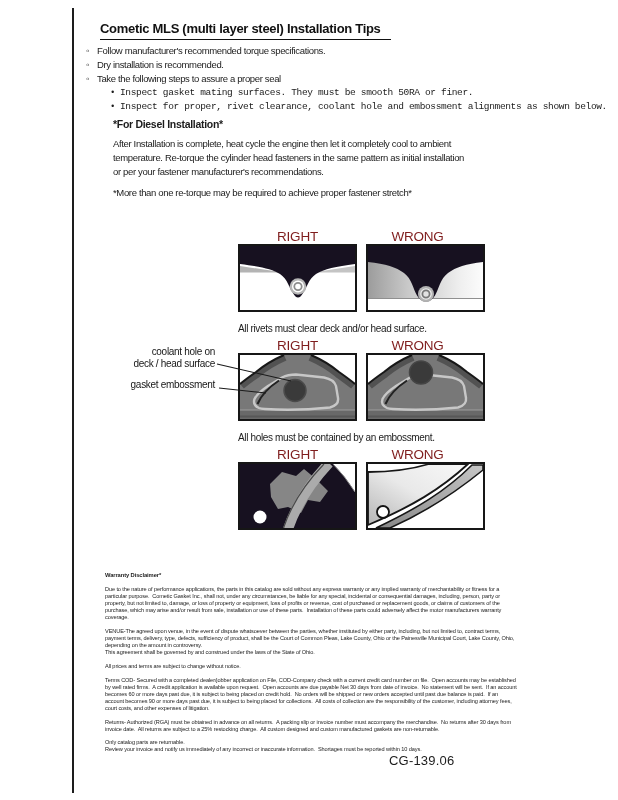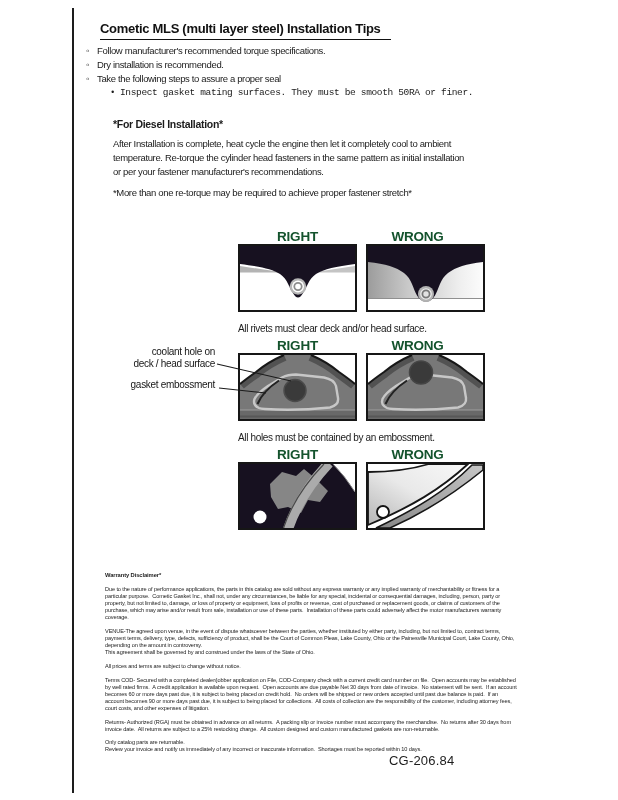--- a/index.html
+++ b/index.html
@@ -24,21 +24,21 @@
   .subtip{position:relative;margin-left:24px;padding-left:10px;font-family:Liberation Mono, monospace;}
   .subtip::before{content:"•";position:absolute;left:0;top:0;font-size:9px;}
 
   
   .diesel{position:absolute;left:113px;top:117px;width:430px;font-size:9.5px;letter-spacing:-0.35px;line-height:14px;}
   .diesel-heading{font-size:10.5px;font-weight:bold;letter-spacing:-0.3px;margin:0 0 6px 0;}
   .diesel p{margin:0 0 6.5px 0;white-space:pre-line;}
 
   
   .figures{position:absolute;left:238px;top:229px;width:247px;}
-  .fig-labels{display:flex;gap:1px;height:15px;font-size:13.5px;letter-spacing:-0.2px;line-height:15px;color:#14532d;font-weight:bold;}
+  .fig-labels{display:flex;gap:1px;height:15px;font-size:13.5px;letter-spacing:-0.2px;line-height:15px;color:#7f1d1d;}
   .fig-labels span{width:119px;text-align:center;display:inline-block;}
   .fig-row{display:flex;gap:9px;}
   .fig-row svg{width:119px;height:68px;display:block;}
   .fig-caption{font-size:10px;letter-spacing:-0.35px;line-height:11.8px;margin:11px 0 3px 0;white-space:pre-line;width:260px;}
 
   
   .anno{position:absolute;width:127px;text-align:right;font-size:10px;letter-spacing:-0.3px;line-height:12px;white-space:pre-line;color:#161616;}
   .anno-coolant{left:88px;top:346px;}
   .anno-emboss{left:88px;top:379px;}
   .leader-svg{position:absolute;left:90px;top:340px;width:210px;height:60px;z-index:5;pointer-events:none;}
@@ -57,20 +57,21 @@
 
 <div class="header">
   <div class="title">Cometic MLS (multi layer steel) Installation Tips</div>
 </div>
 
 <div class="tips">
   <div class="tip">Follow manufacturer's recommended torque specifications.</div>
   <div class="tip">Dry installation is recommended.</div>
   <div class="tip">Take the following steps to assure a proper seal</div>
   <div class="subtip">Inspect gasket mating surfaces.  They must be smooth 50RA or finer.</div>
+  <div class="subtip">Inspect for proper, rivet clearance, coolant hole and embossment alignments as shown below.</div>
 </div>
 
 <div class="diesel">
   <div class="diesel-heading">*For Diesel Installation*</div>
   <p>After Installation is complete, heat cycle the engine then let it completely cool to ambient
 temperature. Re-torque the cylinder head fasteners in the same pattern as initial installation
 or per your fastener manufacturer's recommendations.</p>
   <p>*More than one re-torque may be required to achieve proper fastener stretch*</p>
 </div>
 
@@ -206,13 +207,13 @@
   <p>Due to the nature of performance applications, the parts in this catalog are sold without any express warranty or any implied warranty of merchantability or fitness for a particular purpose.  Cometic Gasket Inc., shall not, under any circumstances, be liable for any special, incidental or consequential damages, including, person, party or property, but not limited to, damage, or loss of property or equipment, loss of profits or revenue, cost of purchased or replacement goods, or claims of customers of the purchase, which may arise and/or result from sale, installation or use of these parts.  Installation of these parts could adversely affect the motor manufacturers warranty coverage.</p>
   <p>VENUE-The agreed upon venue, in the event of dispute whatsoever between the parties, whether instituted by either party, including, but not limited to, contract terms, payment terms, delivery, type, defects, sufficiency of product, shall be the Court of Common Pleas, Lake County, Ohio or the Painesville Municipal Court, Lake County, Ohio, depending on the amount in controversy.
 This agreement shall be governed by and construed under the laws of the State of Ohio.</p>
   <p>All prices and terms are subject to change without notice.</p>
   <p>Terms COD- Secured with a completed dealer/jobber application on File, COD-Company check with a current credit card number on file.  Open accounts may be established by well rated firms.  A credit application is available upon request.  Open accounts are due payable Net 30 days from date of invoice.  No statement will be sent.  If an account becomes 60 or more days past due, it is subject to being placed on credit hold.  No orders will be shipped or new orders accepted until past due balance is paid.  If an account becomes 90 or more days past due, it is subject to being placed for collections.  All costs of collection are the responsibility of the customer, including attorney fees, court costs, and other expenses of litigation.</p>
   <p>Returns- Authorized (RGA) must be obtained in advance on all returns.  A packing slip or invoice number must accompany the merchandise.  No returns after 30 days from invoice date.  All returns are subject to a 25% restocking charge.  All custom designed and custom manufactured gaskets are non-returnable.</p>
   <p>Only catalog parts are returnable.
 Review your invoice and notify us immediately of any incorrect or inaccurate information.  Shortages must be reported within 10 days.</p>
 </div>
 
-<div class="page-code">CG-206.84</div>
+<div class="page-code">CG-139.06</div>
 
 </body></html>

